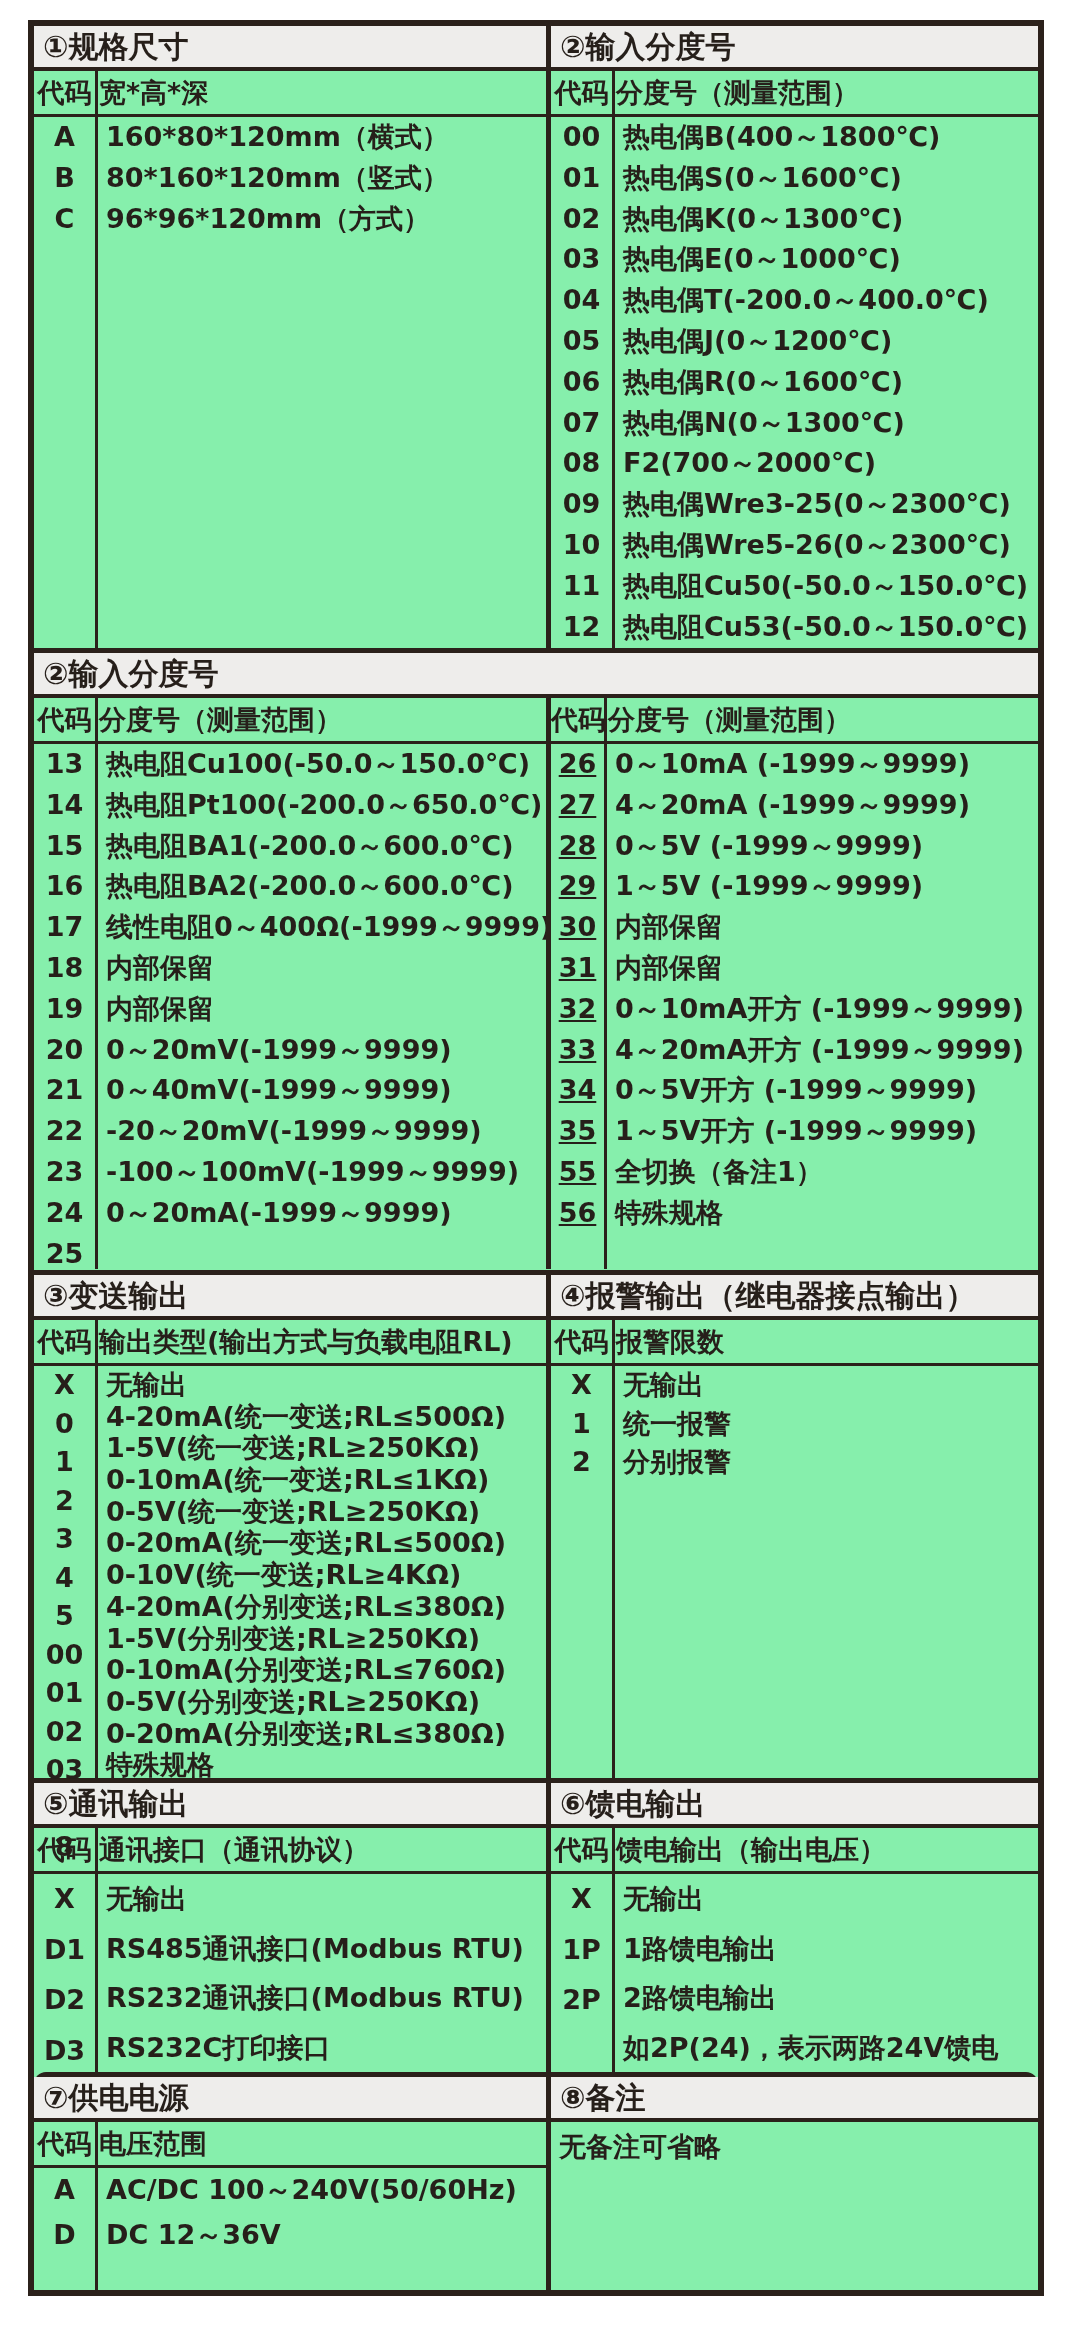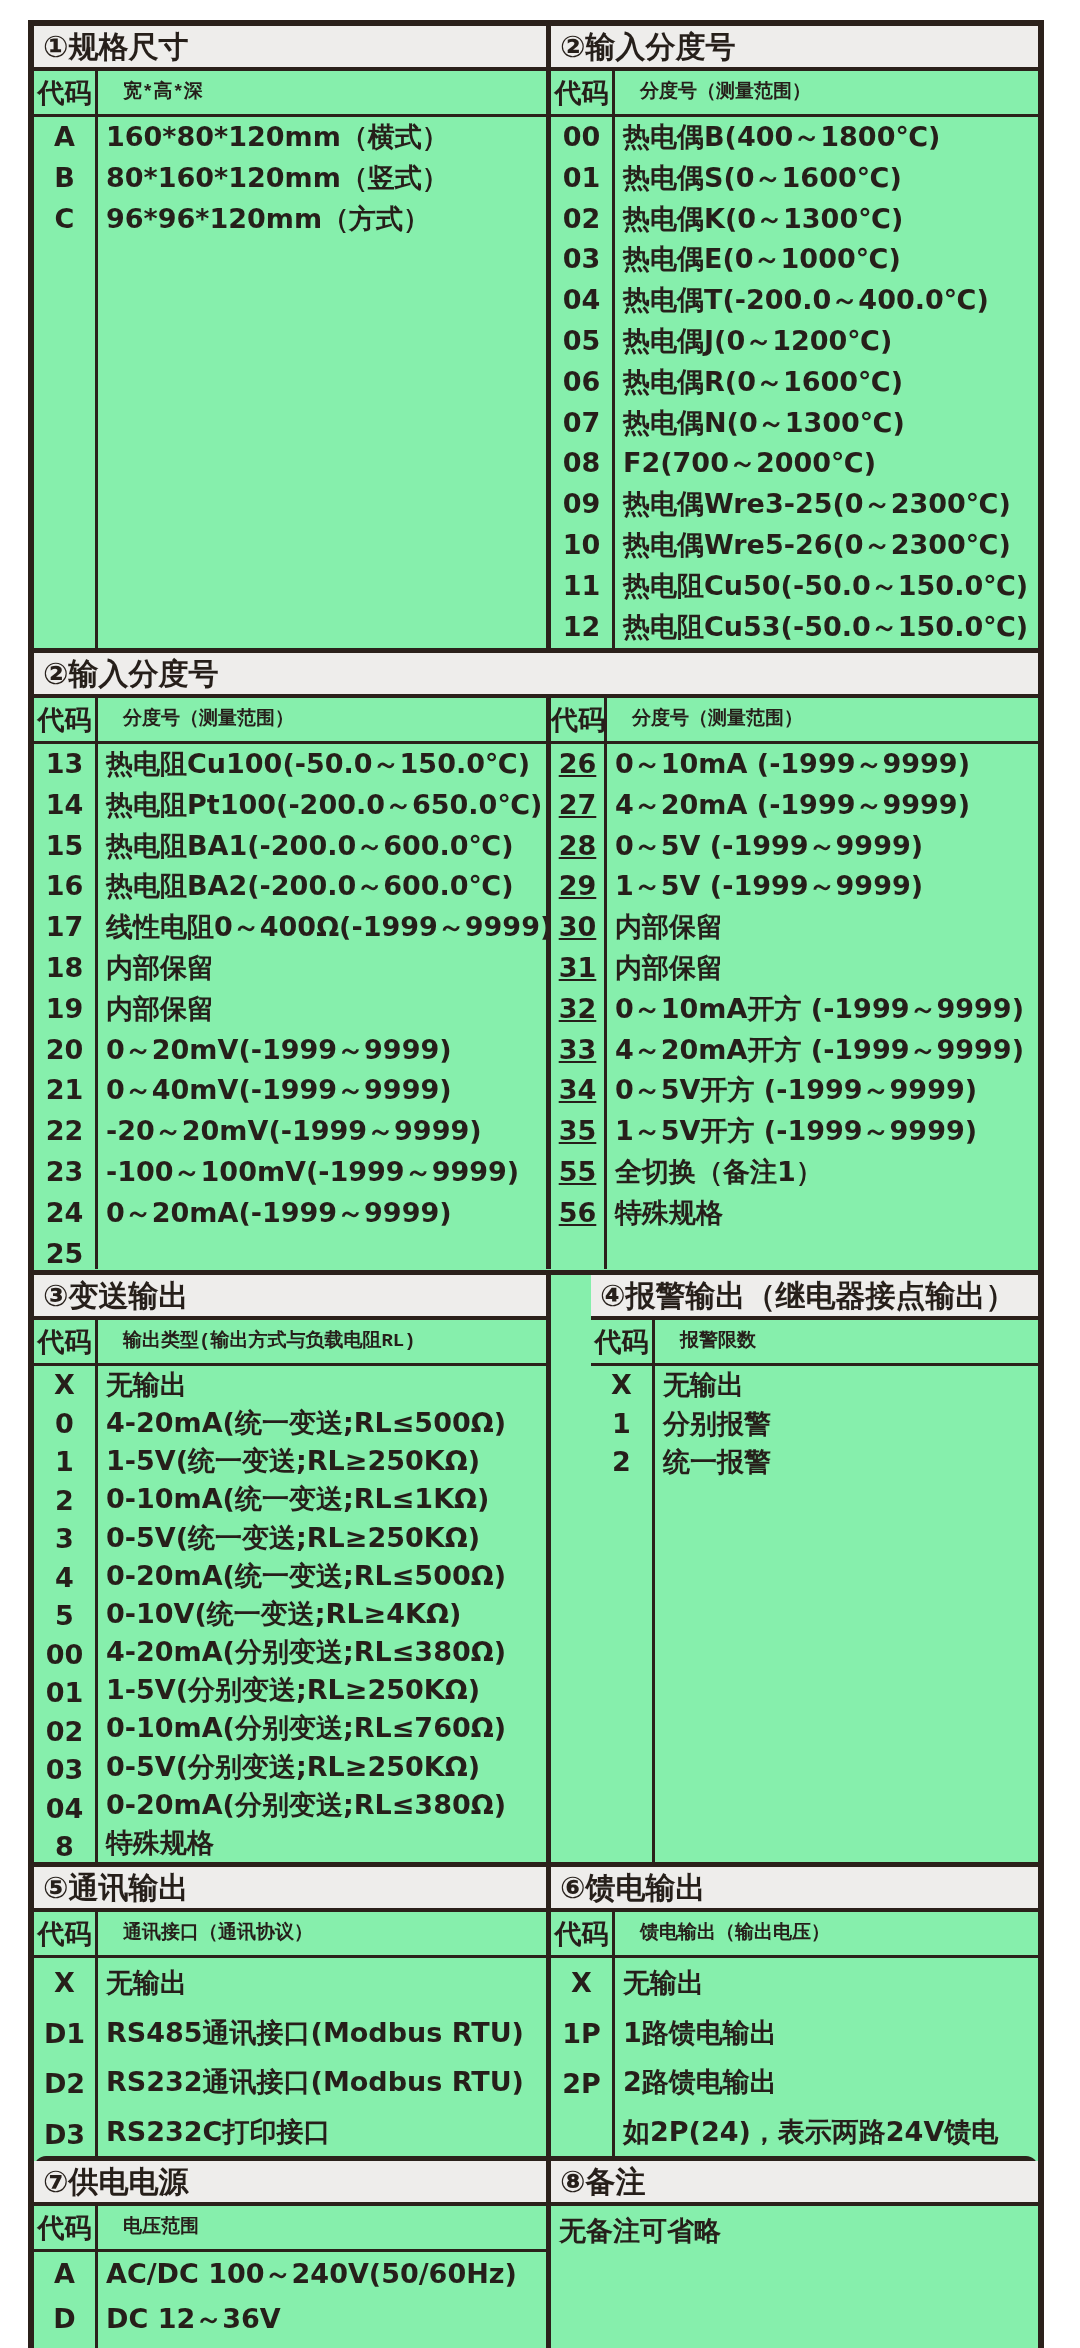--- a/index.html
+++ b/index.html
@@ -12,39 +12,39 @@
   html,body{background:#fff;}
   body{font-family:"DejaVu Sans","Liberation Sans",sans-serif;color:var(--txt);}
   #page{position:relative;width:1080px;height:2348px;background:var(--pagebg);overflow:hidden;}
   .tbl{position:absolute;left:28px;top:20px;width:1016px;border:6px solid var(--bd);background:#86efac;}
 
   .block{display:flex;}
   .block + .block{border-top:5px solid var(--bd);}
   .block-col{display:block;}
   .b1{height:622px;--rh:40.8px;}
   .b2{height:622px;--rh:40.8px;}
-  .b3{height:592px;gap:40px;--rh:38.5px;}
+  .b3{height:508px;--rh:38.5px;}
   .b4{height:294px;--rh:50.7px;}
   .b5{height:218px;border-radius:12px;--rh:44.5px;}
 
   .sec{display:flex;flex-direction:column;min-width:0;}
   .sec-left{width:517px;border-right:5px solid var(--bd);}
   .sec-right{flex:1;}
 
   .sec-title{
     height:45px;background:var(--titlebg);border-bottom:4px solid var(--bd);
     font-size:30px;font-weight:700;line-height:41px;padding-left:9px;
     white-space:nowrap;overflow:hidden;
   }
   .sec-head{display:flex;height:46px;border-bottom:3px solid var(--bd);font-weight:600;}
   .head-code{
     width:64px;border-right:3px solid var(--bd);text-align:center;
     font-size:27px;line-height:43px;white-space:nowrap;
   }
-  .head-desc{flex:1;font-size:19px;line-height:43px;padding-left:25px;white-space:nowrap;overflow:hidden;font-family:Liberation Mono, monospace;}
+  .head-desc{flex:1;font-size:27px;line-height:43px;padding-left:1px;white-space:nowrap;overflow:hidden;}
 
   .sec-body{flex:1;display:flex;min-height:0;}
   .code-bcol{width:64px;border-right:3px solid var(--bd);display:flex;flex-direction:column;}
   .desc-bcol{flex:1;display:flex;flex-direction:column;min-width:0;}
   .cell{height:var(--rh);line-height:var(--rh);font-size:27px;font-weight:600;white-space:nowrap;}
   .code-cell{text-align:center;}
   .desc-cell{padding-left:8px;overflow:hidden;}
 
   
   .duo{display:flex;height:571px;}
@@ -250,22 +250,22 @@
           <div class="head-desc">报警限数</div>
         </div>
         <div class="sec-body">
           <div class="code-bcol">
               <div class="cell code-cell">X</div>
               <div class="cell code-cell">1</div>
               <div class="cell code-cell">2</div>
             </div>
           <div class="desc-bcol">
               <div class="cell desc-cell">无输出</div>
+              <div class="cell desc-cell">统一报警</div>
               <div class="cell desc-cell">分别报警</div>
-              <div class="cell desc-cell">统一报警</div>
             </div>
         </div>
       </div>
     </div>
 
     <div class="block b4">
       <div class="sec sec-left">
         <div class="sec-title">⑤通讯输出</div>
         <div class="sec-head">
           <div class="head-code">代码</div>

